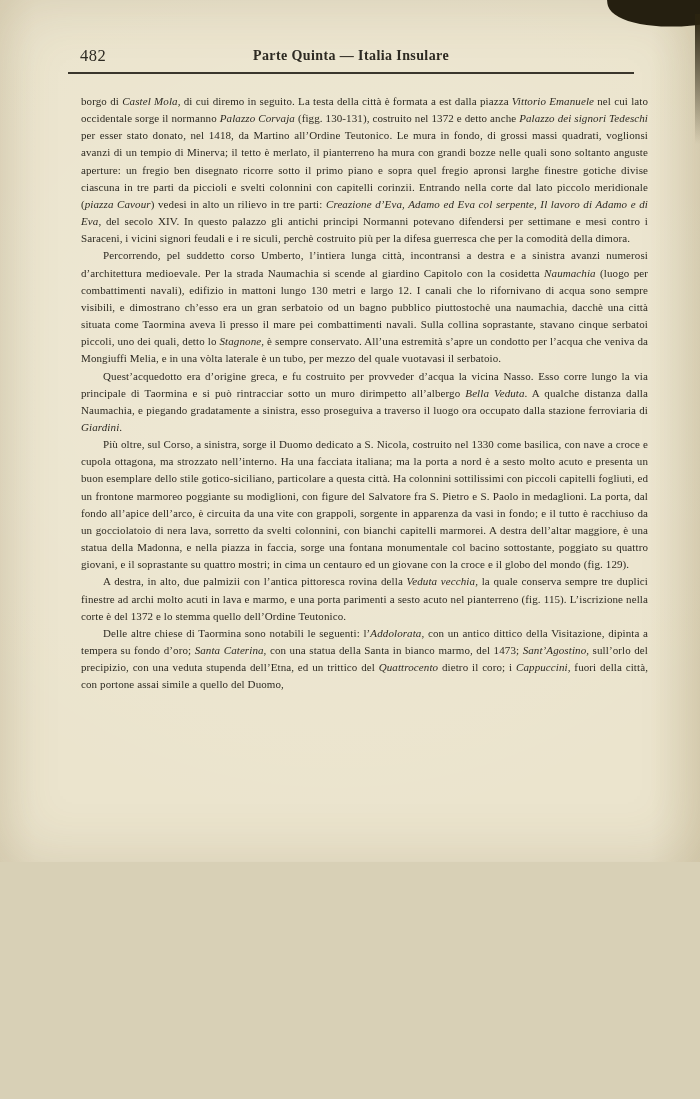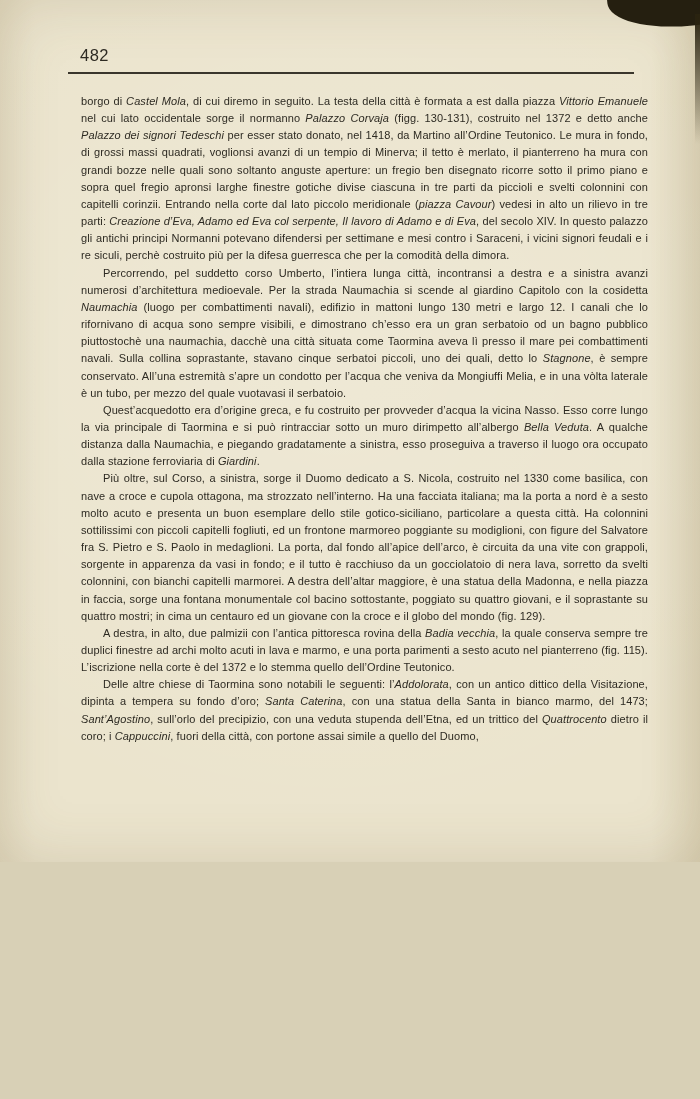--- a/index.html
+++ b/index.html
@@ -10,21 +10,21 @@
     position: relative;
     width: 700px;
     height: 862px;
     overflow: hidden;
     background:
       radial-gradient(ellipse 120% 90% at 48% 42%, rgba(255,255,255,.16), rgba(0,0,0,0) 62%),
       linear-gradient(to right, #e5ddc4 0, #ebe4cd 5%, #ebe4cd 93%, #dfd6ba 100%),
       var(--paper, #eae3cc);
     box-shadow: inset 0 0 60px rgba(110, 90, 50, .18);
     color: var(--ink, #2d2a22);
-    font-family: Liberation Sans, sans-serif;
+    font-family: Liberation Serif, serif;
   }
 
   
   .corner-mark {
     position: absolute;
     top: -16px; right: -26px;
     width: 118px; height: 44px;
     background: #251f10;
     border-radius: 0 0 0 70%;
     transform: rotate(-6deg);
@@ -79,26 +79,27 @@
 </head>
 <body>
 
 <div class="page">
 
   <div class="corner-mark"></div>
   <div class="edge-streak"></div>
 
   <div class="header">
     <span class="pagenum">482</span>
+    <span class="running-title">Parte Quinta — Italia Insulare</span>
   </div>
 
   <div class="rule"></div>
 
   <div class="body-text">
     <p class="para"><span>borgo di </span><i>Castel Mola</i><span>, di cui diremo in seguito. La testa della città è formata a est dalla piazza </span><i>Vittorio Emanuele</i><span> nel cui lato occidentale sorge il normanno </span><i>Palazzo Corvaja</i><span> (figg. 130-131), costruito nel 1372 e detto anche </span><i>Palazzo dei signori Tedeschi</i><span> per esser stato donato, nel 1418, da Martino all’Ordine Teutonico. Le mura in fondo, di grossi massi quadrati, voglionsi avanzi di un tempio di Minerva; il tetto è merlato, il pianterreno ha mura con grandi bozze nelle quali sono soltanto anguste aperture: un fregio ben disegnato ricorre sotto il primo piano e sopra quel fregio apronsi larghe finestre gotiche divise ciascuna in tre parti da piccioli e svelti colonnini con capitelli corinzii. Entrando nella corte dal lato piccolo meridionale (</span><i>piazza Cavour</i><span>) vedesi in alto un rilievo in tre parti: </span><i>Creazione d’Eva, Adamo ed Eva col serpente, Il lavoro di Adamo e di Eva</i><span>, del secolo XIV. In questo palazzo gli antichi principi Normanni potevano difendersi per settimane e mesi contro i Saraceni, i vicini signori feudali e i re siculi, perchè costruito più per la difesa guerresca che per la comodità della dimora.</span></p>
     <p class="para indent"><span>Percorrendo, pel suddetto corso Umberto, l’intiera lunga città, incontransi a destra e a sinistra avanzi numerosi d’architettura medioevale. Per la strada Naumachia si scende al giardino Capitolo con la cosidetta </span><i>Naumachia</i><span> (luogo per combattimenti navali), edifizio in mattoni lungo 130 metri e largo 12. I canali che lo rifornivano di acqua sono sempre visibili, e dimostrano ch’esso era un gran serbatoio od un bagno pubblico piuttostochè una naumachia, dacchè una città situata come Taormina aveva lì presso il mare pei combattimenti navali. Sulla collina soprastante, stavano cinque serbatoi piccoli, uno dei quali, detto lo </span><i>Stagnone</i><span>, è sempre conservato. All’una estremità s’apre un condotto per l’acqua che veniva da Mongiuffi Melia, e in una vòlta laterale è un tubo, per mezzo del quale vuotavasi il serbatoio.</span></p>
     <p class="para indent"><span>Quest’acquedotto era d’origine greca, e fu costruito per provveder d’acqua la vicina Nasso. Esso corre lungo la via principale di Taormina e si può rintracciar sotto un muro dirimpetto all’albergo </span><i>Bella Veduta</i><span>. A qualche distanza dalla Naumachia, e piegando gradatamente a sinistra, esso proseguiva a traverso il luogo ora occupato dalla stazione ferroviaria di </span><i>Giardini</i><span>.</span></p>
     <p class="para indent"><span>Più oltre, sul Corso, a sinistra, sorge il Duomo dedicato a S. Nicola, costruito nel 1330 come basilica, con nave a croce e cupola ottagona, ma strozzato nell’interno. Ha una facciata italiana; ma la porta a nord è a sesto molto acuto e presenta un buon esemplare dello stile gotico-siciliano, particolare a questa città. Ha colonnini sottilissimi con piccoli capitelli fogliuti, ed un frontone marmoreo poggiante su modiglioni, con figure del Salvatore fra S. Pietro e S. Paolo in medaglioni. La porta, dal fondo all’apice dell’arco, è circuita da una vite con grappoli, sorgente in apparenza da vasi in fondo; e il tutto è racchiuso da un gocciolatoio di nera lava, sorretto da svelti colonnini, con bianchi capitelli marmorei. A destra dell’altar maggiore, è una statua della Madonna, e nella piazza in faccia, sorge una fontana monumentale col bacino sottostante, poggiato su quattro giovani, e il soprastante su quattro mostri; in cima un centauro ed un giovane con la croce e il globo del mondo (fig. 129).</span></p>
-    <p class="para indent"><span>A destra, in alto, due palmizii con l’antica pittoresca rovina della </span><i>Badia vecchia</i><span>, la quale conserva sempre tre duplici finestre ad archi molto acuti in lava e marmo, e una porta parimenti a sesto acuto nel pianterreno (fig. 115). L’iscrizione nella corte è del 1372 e lo stemma quello dell’Ordine Teutonico.</span></p>
+    <p class="para indent"><span>A destra, in alto, due palmizii con l’antica pittoresca rovina della </span><i>Veduta vecchia</i><span>, la quale conserva sempre tre duplici finestre ad archi molto acuti in lava e marmo, e una porta parimenti a sesto acuto nel pianterreno (fig. 115). L’iscrizione nella corte è del 1372 e lo stemma quello dell’Ordine Teutonico.</span></p>
     <p class="para indent"><span>Delle altre chiese di Taormina sono notabili le seguenti: l’</span><i>Addolorata</i><span>, con un antico dittico della Visitazione, dipinta a tempera su fondo d’oro; </span><i>Santa Caterina</i><span>, con una statua della Santa in bianco marmo, del 1473; </span><i>Sant’Agostino</i><span>, sull’orlo del precipizio, con una veduta stupenda dell’Etna, ed un trittico del </span><i>Quattrocento</i><span> dietro il coro; i </span><i>Cappuccini</i><span>, fuori della città, con portone assai simile a quello del Duomo,</span></p>
   </div>
 
 </div>
 
 </body></html>

